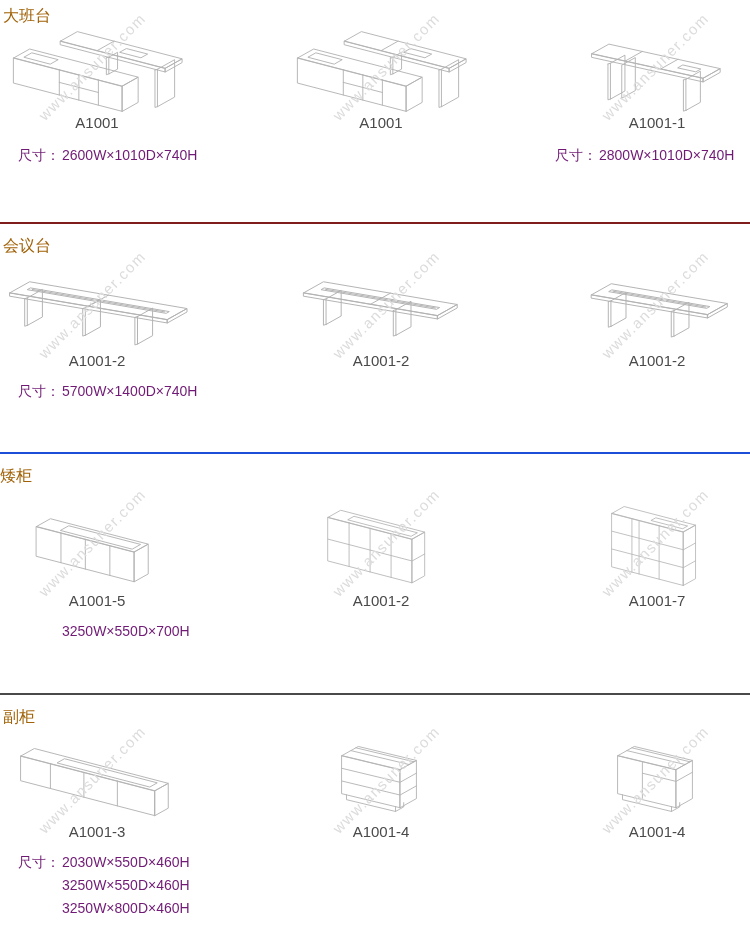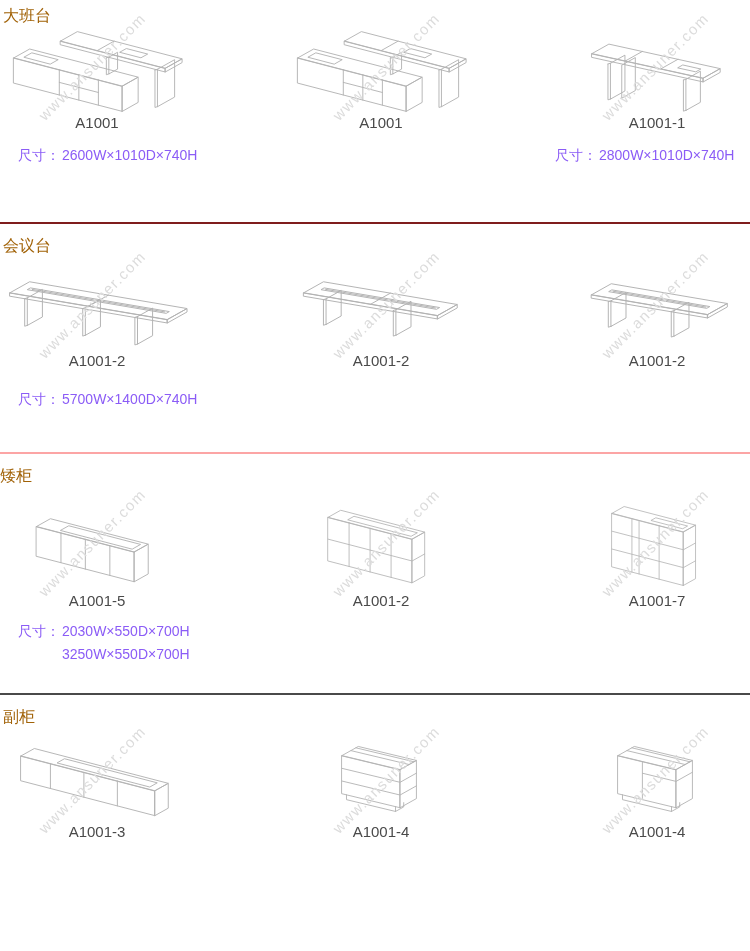--- a/index.html
+++ b/index.html
@@ -1,38 +1,38 @@
 <!DOCTYPE html>
 <html><head>
 <meta charset="utf-8">
 <style>
   html,body{margin:0;padding:0;}
   body{width:750px;height:951px;position:relative;background:#ffffff;
        font-family:"Liberation Sans","DejaVu Sans",sans-serif;color:#4a4a4a;overflow:hidden;}
   .section{position:absolute;left:0;width:750px;}
   #s1{top:0;height:222px;}
   #s2{top:222px;height:230px;border-top:2px solid #7f1d1d;}
-  #s3{top:452px;height:241px;border-top:2px solid #fca5a5;}
+  #s3{top:452px;height:241px;border-top:2px solid #1d4ed8;}
   #s4{top:693px;height:258px;border-top:2px solid #4a4a4a;}
   .sec-label{position:absolute;left:3px;top:12px;font-size:16px;color:#a16207;}
   #s1 .sec-label{top:6px;}
   #s3 .sec-label{left:0;}
   .cell{position:absolute;top:0;width:250px;height:100%;}
   .c0{left:0;} .c1{left:250px;} .c2{left:500px;}
   .fig{position:absolute;width:250px;display:flex;align-items:flex-end;justify-content:center;}
   .model{position:absolute;width:250px;text-align:center;font-size:15px;color:#4a4a4a;}
   .c0 .shift{transform:translateX(-28px);}
   .c1 .shift{transform:translateX(6px);}
   .c2 .shift{transform:translateX(32px);}
-  .dims{position:absolute;font-size:14px;line-height:23px;color:#8b5cf6;white-space:nowrap;}
+  .dims{position:absolute;font-size:14px;line-height:23px;color:#701a75;white-space:nowrap;}
   .c0 .dims{left:18px;} .c1 .dims{left:305px;}
   .pfx{margin-right:2px;}
   .ph{visibility:hidden;}
   #s1 .fig{top:10px;height:104px;} #s1 .model{top:114px;} #s1 .dims{top:144px;}
-  #s2 .fig{top:46px;height:80px;}  #s2 .model{top:128px;} #s2 .dims{top:164px;}
+  #s2 .fig{top:46px;height:80px;}  #s2 .model{top:128px;} #s2 .dims{top:156px;}
   #s3 .fig{top:34px;height:100px;} #s3 .model{top:138px;} #s3 .dims{top:166px;}
   #s4 .fig{top:36px;height:90px;}  #s4 .model{top:128px;} #s4 .dims{top:156px;}
   svg polyline, svg polygon{fill:none;stroke:#b3b3b3;stroke-width:1;stroke-linejoin:round;stroke-linecap:round;}
   .wm{position:absolute;width:150px;text-align:center;color:#dcdcdc;font-size:15px;letter-spacing:1.5px;
       transform:rotate(-45deg);white-space:nowrap;pointer-events:none;}
 </style>
 </head>
 <body>
 
 <div class="section" id="s1">
@@ -209,21 +209,20 @@
           <polygon points="10.0,36.0 115.0,63.3 115.0,95.3 10.0,68.0"></polygon>
           <polygon points="115.0,63.3 130.0,54.9 130.0,86.9 115.0,95.3"></polygon>
           <polyline points="36.3,42.8 36.3,74.8"></polyline>
           <polyline points="62.5,49.6 62.5,81.7"></polyline>
           <polyline points="88.8,56.5 88.8,88.5"></polyline>
           <polygon points="36.1,40.3 112.8,60.3 121.8,55.2 45.1,35.3"></polygon>
         </svg>
     </div>
     <div class="model shift">A1001-5</div>
     <div class="dims">
-      <div><span class="pfx">尺寸：</span><span>2030W×550D×700H</span></div>
       <div><span class="pfx ph">尺寸：</span><span>3250W×550D×700H</span></div>
     </div>
   </div>
 
   <div class="cell c1">
     <div class="fig shift">
       <svg width="126" height="96" viewBox="0 0 150 114">
           <polygon points="12.0,30.0 27.0,21.6 127.0,47.6 112.0,56.0"></polygon>
           <polygon points="12.0,30.0 112.0,56.0 112.0,108.0 12.0,82.0"></polygon>
           <polygon points="112.0,56.0 127.0,47.6 127.0,99.6 112.0,108.0"></polygon>
@@ -271,20 +270,25 @@
           <polygon points="8.0,24.0 22.0,16.2 162.0,52.6 148.0,60.4"></polygon>
           <polygon points="8.0,24.0 148.0,60.4 148.0,86.4 8.0,50.0"></polygon>
           <polygon points="148.0,60.4 162.0,52.6 162.0,78.6 148.0,86.4"></polygon>
           <polyline points="38.8,32.0 38.8,58.0"></polyline>
           <polyline points="73.8,41.1 73.8,67.1"></polyline>
           <polyline points="108.8,50.2 108.8,76.2"></polyline>
           <polygon points="46.1,31.4 142.7,56.5 150.5,52.1 53.9,27.0"></polygon>
         </svg>
     </div>
     <div class="model shift">A1001-3</div>
+    <div class="dims">
+      <div><span class="pfx">尺寸：</span><span>2030W×550D×460H</span></div>
+      <div><span class="pfx ph">尺寸：</span><span>3250W×550D×460H</span></div>
+      <div><span class="pfx ph">尺寸：</span><span>3250W×800D×460H</span></div>
+    </div>
   </div>
 
   <div class="cell c1">
     <div class="fig shift">
       <svg width="100" height="89" viewBox="0 0 110 98">
           <polygon points="12.0,26.0 30.0,15.9 94.0,31.3 76.0,41.4"></polygon>
           <polygon points="12.0,26.0 76.0,41.4 76.0,83.4 12.0,68.0"></polygon>
           <polygon points="76.0,41.4 94.0,31.3 94.0,73.3 76.0,83.4"></polygon>
           <polyline points="21.9,20.5 85.9,35.8"></polyline>
           <polyline points="27.3,17.4 91.3,32.8"></polyline>

